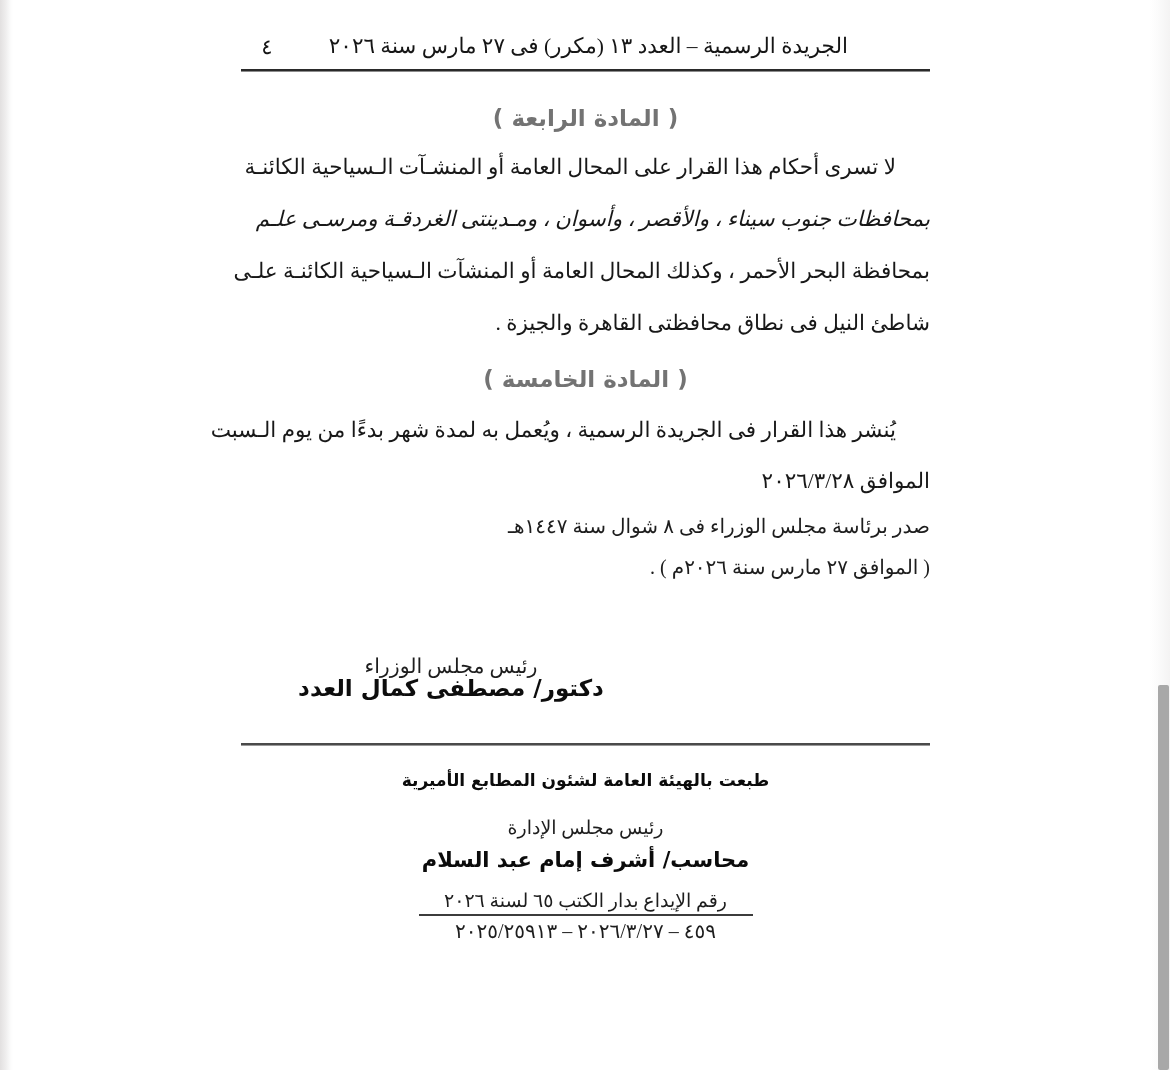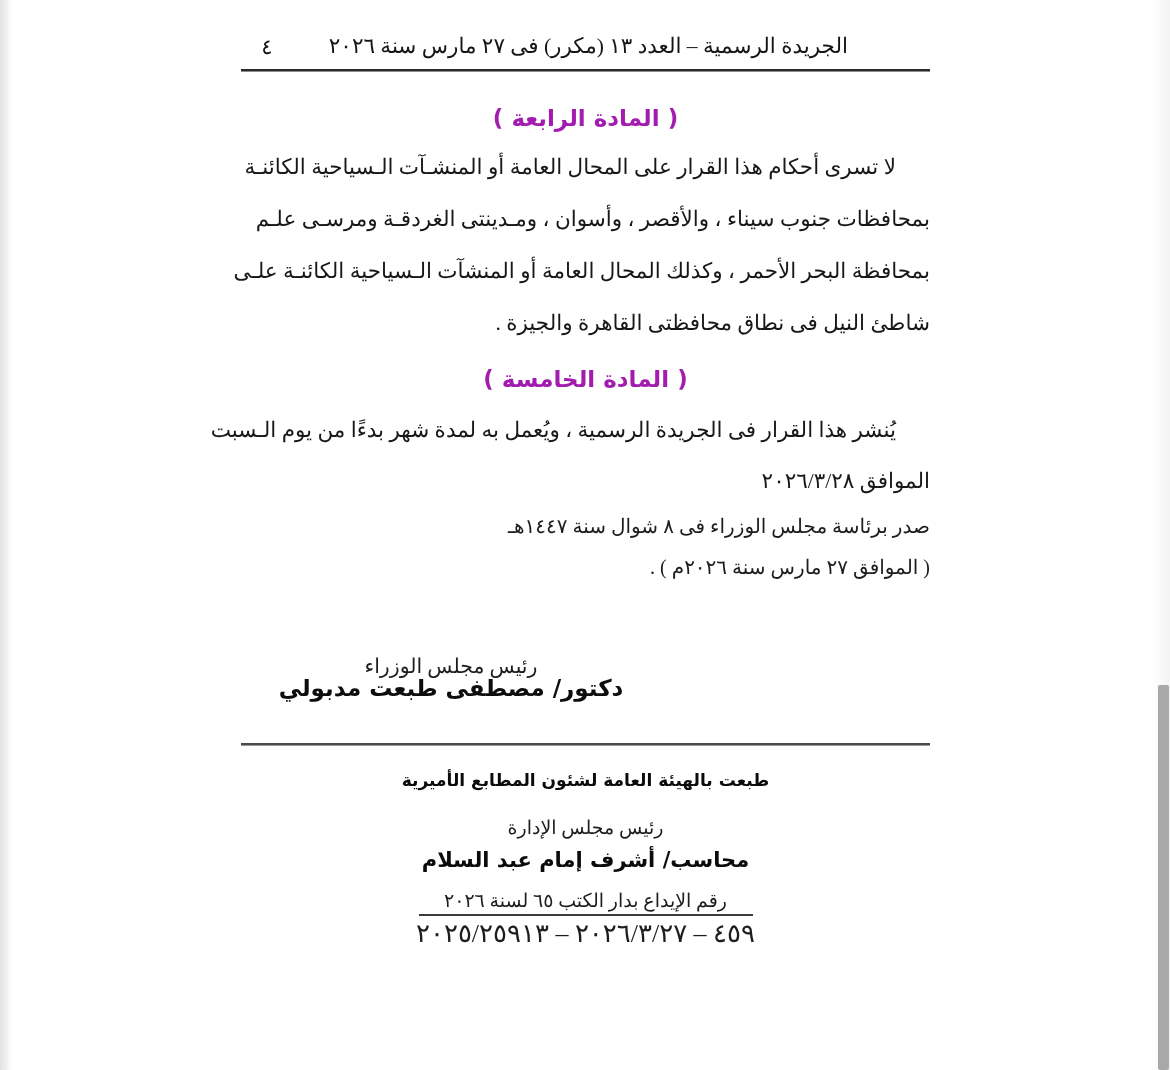--- a/index.html
+++ b/index.html
@@ -115,21 +115,21 @@
     border-bottom: 1px solid #9a9a9a;
   }
 
   
   .article-heading {
     text-align: center;
     font-family: "DejaVu Sans", "Liberation Sans", sans-serif;
     font-weight: 700;
     font-size: 23px;
     letter-spacing: -0.5px;
-    color: #a21caf;
+    color: #737373;
     margin: 0;
     line-height: 1.25;
   }
 
   
   .body-line {
     font-size: 21.5px;
     line-height: 1;
     color: #181818;
     white-space: nowrap;
@@ -210,21 +210,21 @@
     line-height: 1;
     padding: 0 6px 4px 6px;
   }
   .deposit-rule {
     height: 0;
     border-top: 2px solid #3c3c3c;
     width: 334px;
     margin: 0 auto;
   }
   .deposit-nums {
-    font-size: 26px;
+    font-size: 20px;
     color: #1d1d1d;
     line-height: 1;
     padding-top: 5px;
     direction: ltr;
   }
 </style>
 </head>
 <body>
 
 <div class="viewer">
@@ -243,21 +243,21 @@
         <div class="rule"></div>
       </div>
 
       <div class="content" style="top:104px;">
         <div class="article-heading">( المادة الرابعة )</div>
       </div>
 
       <div class="content" style="top:157px;">
         <div class="body-line indent-first">لا تسرى أحكام هذا القرار على المحال العامة أو المنشـآت الـسياحية الكائنـة</div>
       </div>
-      <div class="content" style="top:209px;">
+      <div class="content" style="top:209px;font-style:italic;">
         <div class="body-line">بمحافظات جنوب سيناء ، والأقصر ، وأسوان ، ومـدينتى الغردقـة ومرسـى علـم</div>
       </div>
       <div class="content" style="top:313px;">
         <div class="body-line right">شاطئ النيل فى نطاق محافظتى القاهرة والجيزة .</div>
       </div>
       <div class="content" style="top:261px;">
         <div class="body-line">بمحافظة البحر الأحمر ، وكذلك المحال العامة أو المنشآت الـسياحية الكائنـة علـى</div>
       </div>
 
       <div class="content" style="top:365px;">
@@ -275,21 +275,21 @@
         <div class="issue-line">صدر برئاسة مجلس الوزراء فى ٨ شوال سنة ١٤٤٧هـ</div>
       </div>
       <div class="content" style="top:557px;">
         <div class="issue-line">( الموافق ٢٧ مارس سنة ٢٠٢٦م ) .</div>
       </div>
 
       <div class="sig-block" style="top:640px;margin-top:16px;">
         <div class="sig-role">رئيس مجلس الوزراء</div>
       </div>
       <div class="sig-block" style="top:677px;">
-        <div class="sig-name">دكتور/ مصطفى طبعت مدبولي</div>
+        <div class="sig-name">دكتور/ مصطفى كمال العدد</div>
       </div>
 
       <div class="content" style="top:743px;">
         <div class="rule footer-rule"></div>
       </div>
 
       <div class="imprint" style="top:772px;">
         <div class="imprint-title">طبعت بالهيئة العامة لشئون المطابع الأميرية</div>
       </div>
       <div class="imprint" style="top:818px;">

